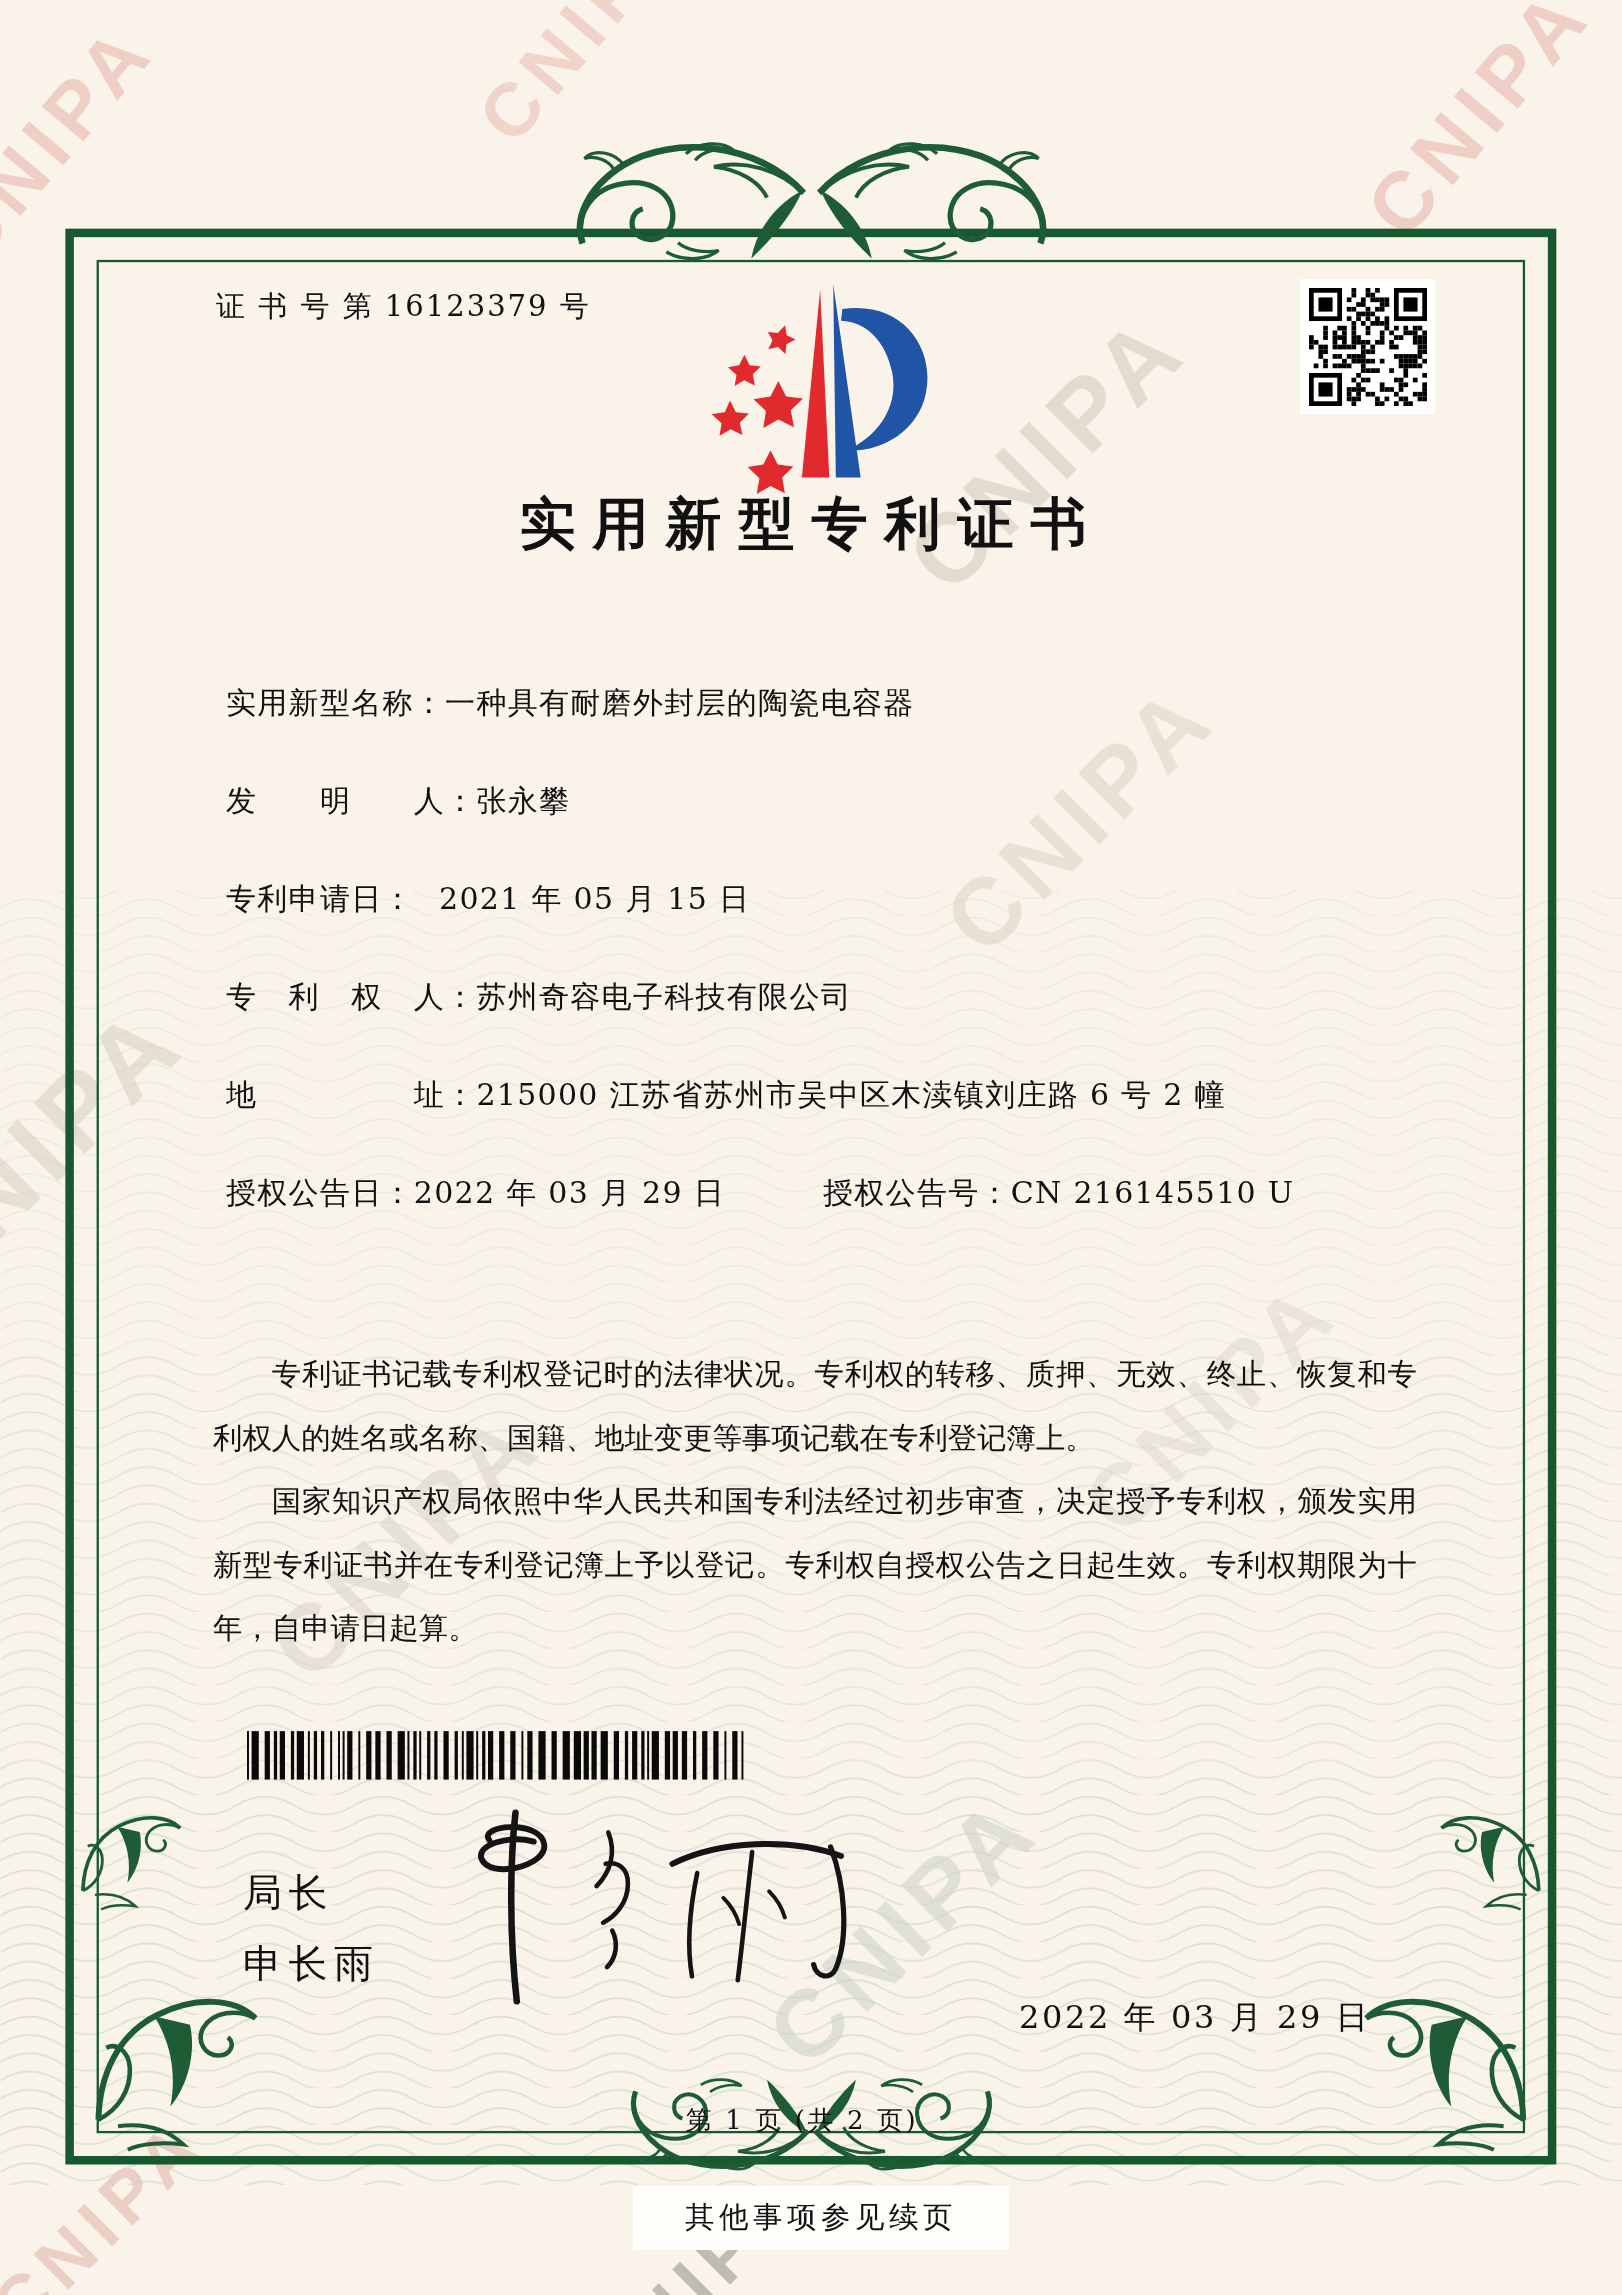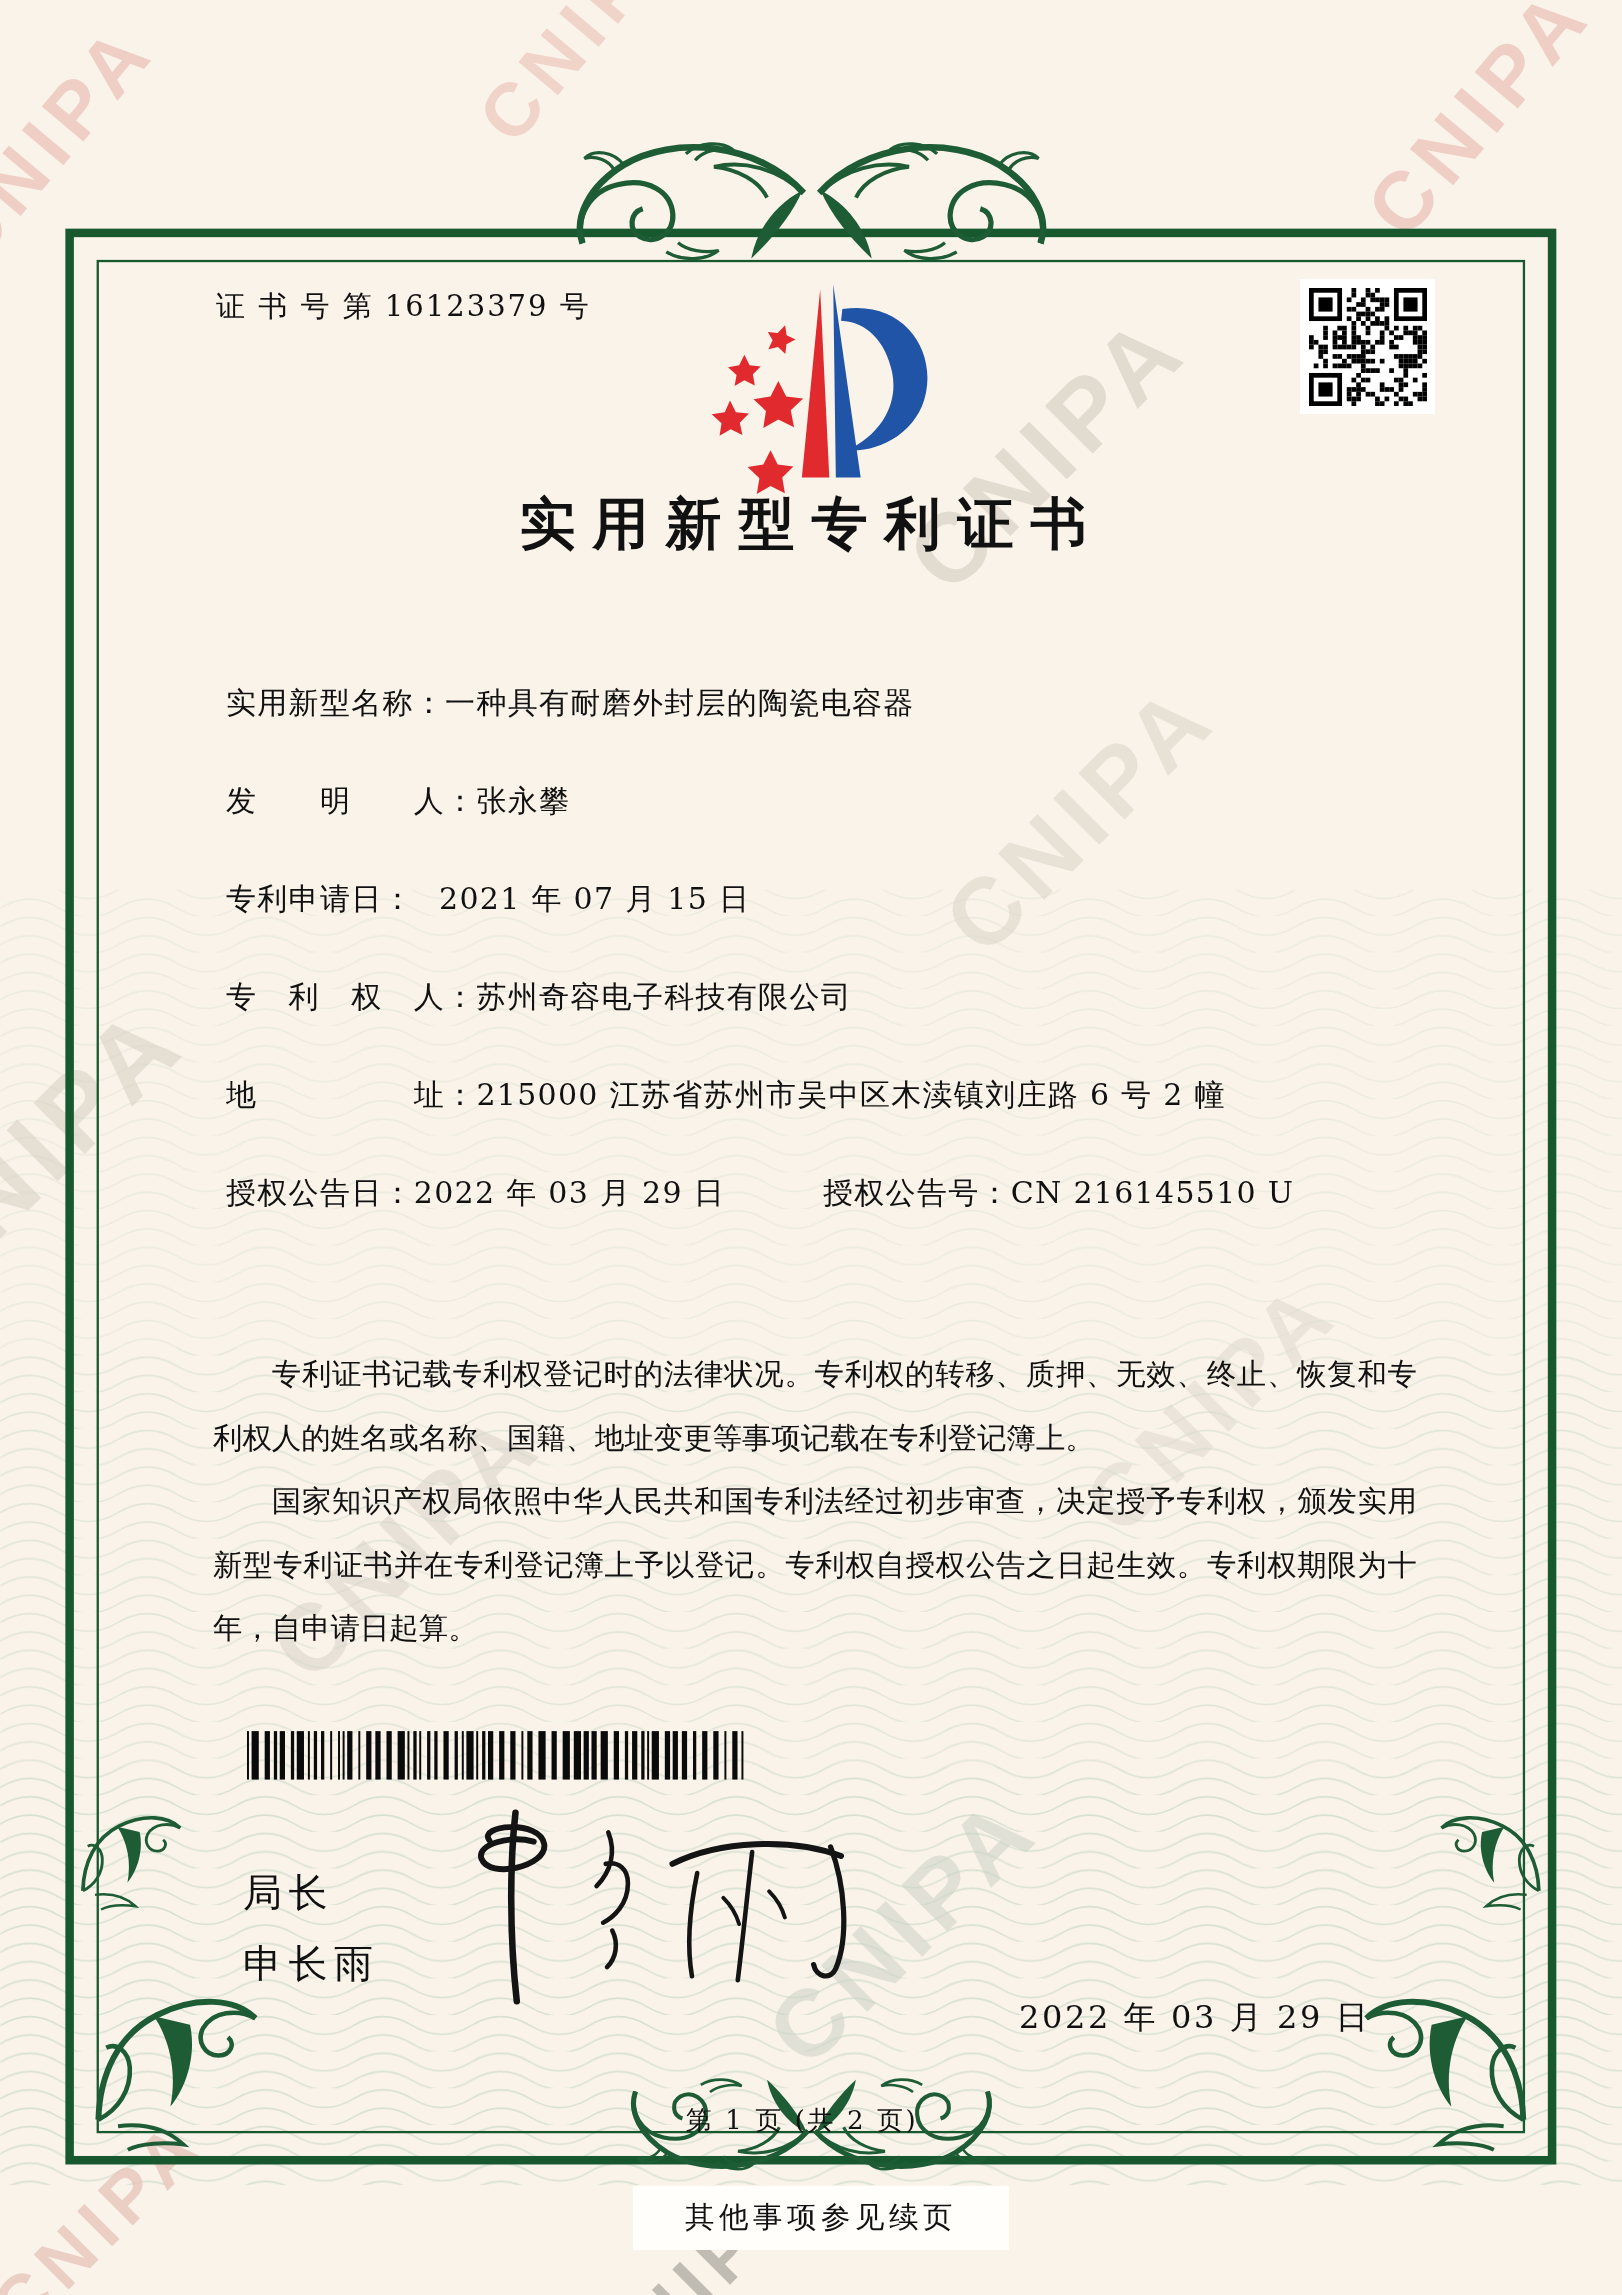--- a/index.html
+++ b/index.html
@@ -345,21 +345,21 @@
 <div class="abs title">实用新型专利证书</div>
 
 <div class="abs fields">
   <div class="field-row">
     <span class="field-label">实用新型名称：</span><span class="field-value">一种具有耐磨外封层的陶瓷电容器</span>
   </div>
   <div class="field-row">
     <span class="field-label">发　　明　　人：</span><span class="field-value">张永攀</span>
   </div>
   <div class="field-row">
-    <span class="field-label">专利申请日：</span><span class="field-value">2021 年 07 月 15 日</span>
+    <span class="field-label">专利申请日：</span><span class="field-value">2021 年 05 月 15 日</span>
   </div>
   <div class="field-row">
     <span class="field-label">专　利　权　人：</span><span class="field-value">苏州奇容电子科技有限公司</span>
   </div>
   <div class="field-row">
     <span class="field-label">地　　　　　址：</span><span class="field-value">215000 江苏省苏州市吴中区木渎镇刘庄路 6 号 2 幢</span>
   </div>
   <div class="field-row">
     <span>授权公告日：</span><span>2022 年 03 月 29 日</span><span class="grant-pair2">授权公告号：</span><span>CN 216145510 U</span>
   </div>

